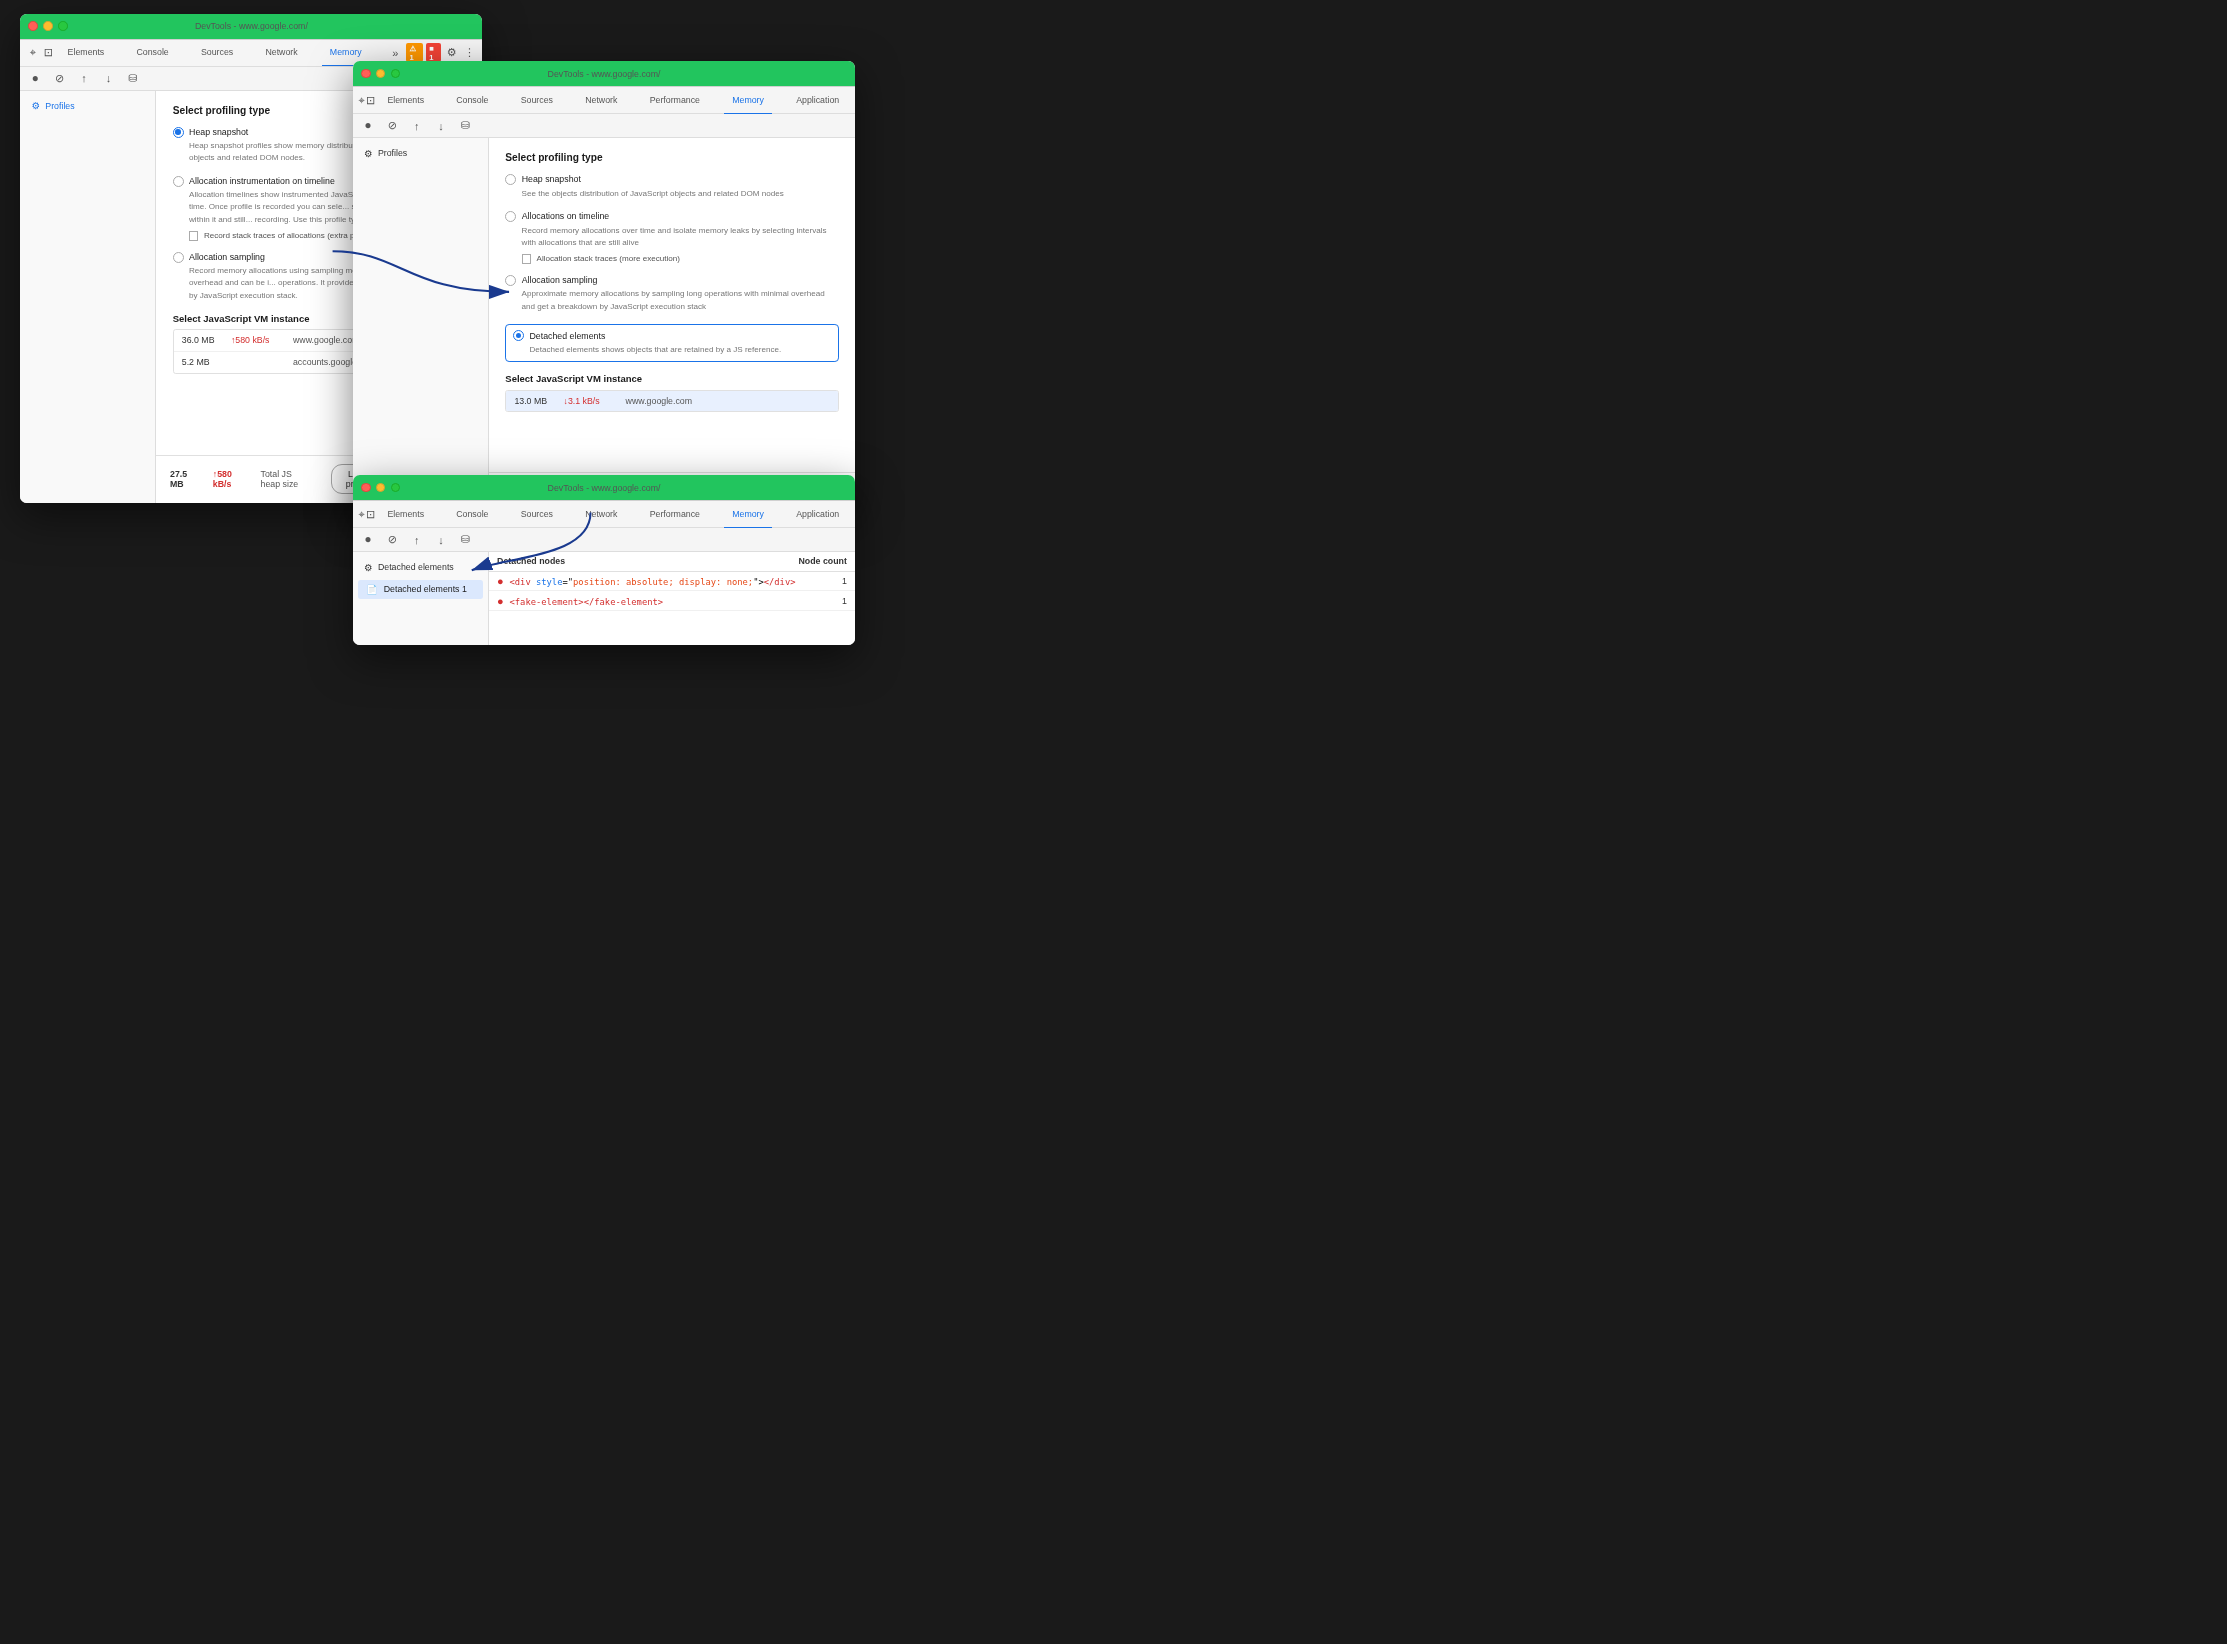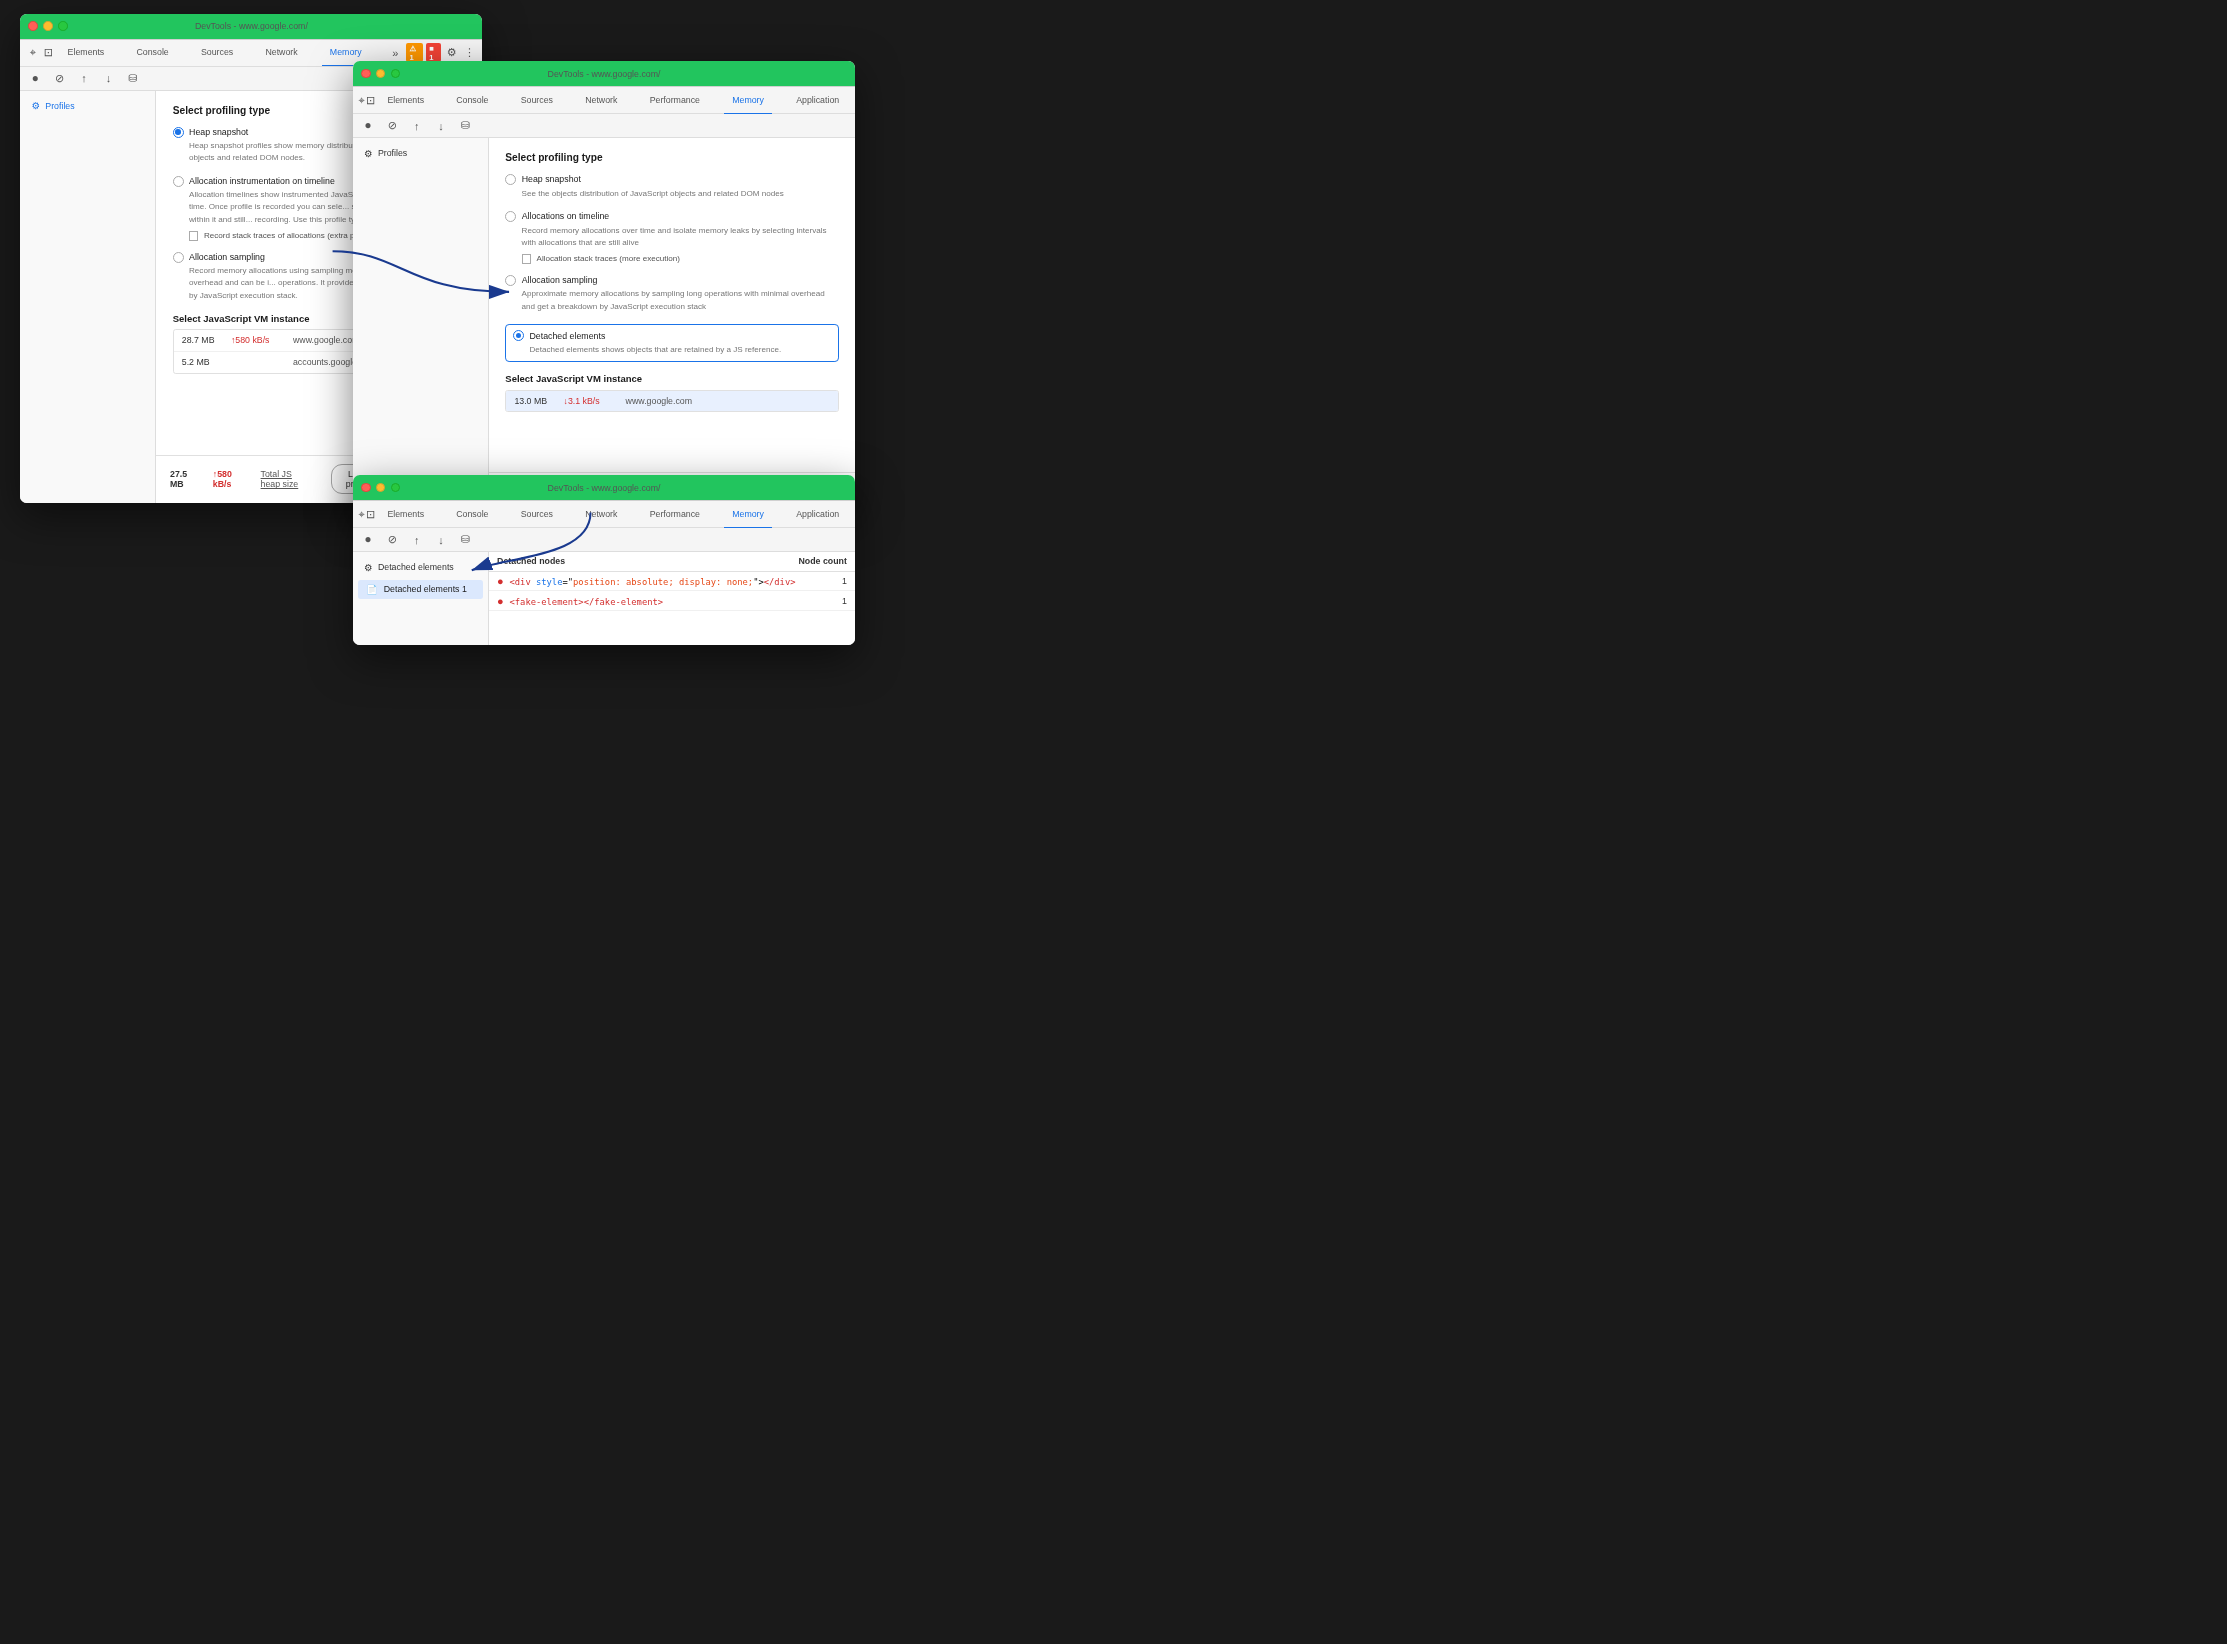--- a/index.html
+++ b/index.html
@@ -281,21 +281,20 @@
 
     .footer-rate {
       color: #d32f2f;
       font-size: 8.8px;
       font-weight: 600;
     }
 
     .footer-label {
       font-size: 8.8px;
       color: #555;
-      text-decoration: underline;
     }
 
     .btn-load {
       display: flex;
       align-items: center;
       gap: 4.1px;
       padding: 4.1px 9.5px;
       border: 0.7px solid #aaa;
       background: #fff;
       border-radius: 11px;
@@ -488,21 +487,21 @@
           <div class="radio-row">
             <div class="radio-circle"></div>
             <span class="radio-label">Allocation sampling</span>
           </div>
           <div class="option-desc" style="max-width:285px;">Record memory allocations using sampling meth... has minimal performance overhead and can be i... operations. It provides good approximation of al... by JavaScript execution stack.</div>
         </div>
 
         <div class="vm-section-title">Select JavaScript VM instance</div>
         <div class="vm-table">
           <div class="vm-row">
-            <span class="vm-size">28.7 MB</span>
+            <span class="vm-size">36.0 MB</span>
             <span class="vm-rate">↑580 kB/s</span>
             <span class="vm-url">www.google.com</span>
           </div>
           <div class="vm-row">
             <span class="vm-size">5.2 MB</span>
             <span class="vm-rate"></span>
             <span class="vm-url">accounts.google.com: Ro...</span>
           </div>
         </div>
       </div>

